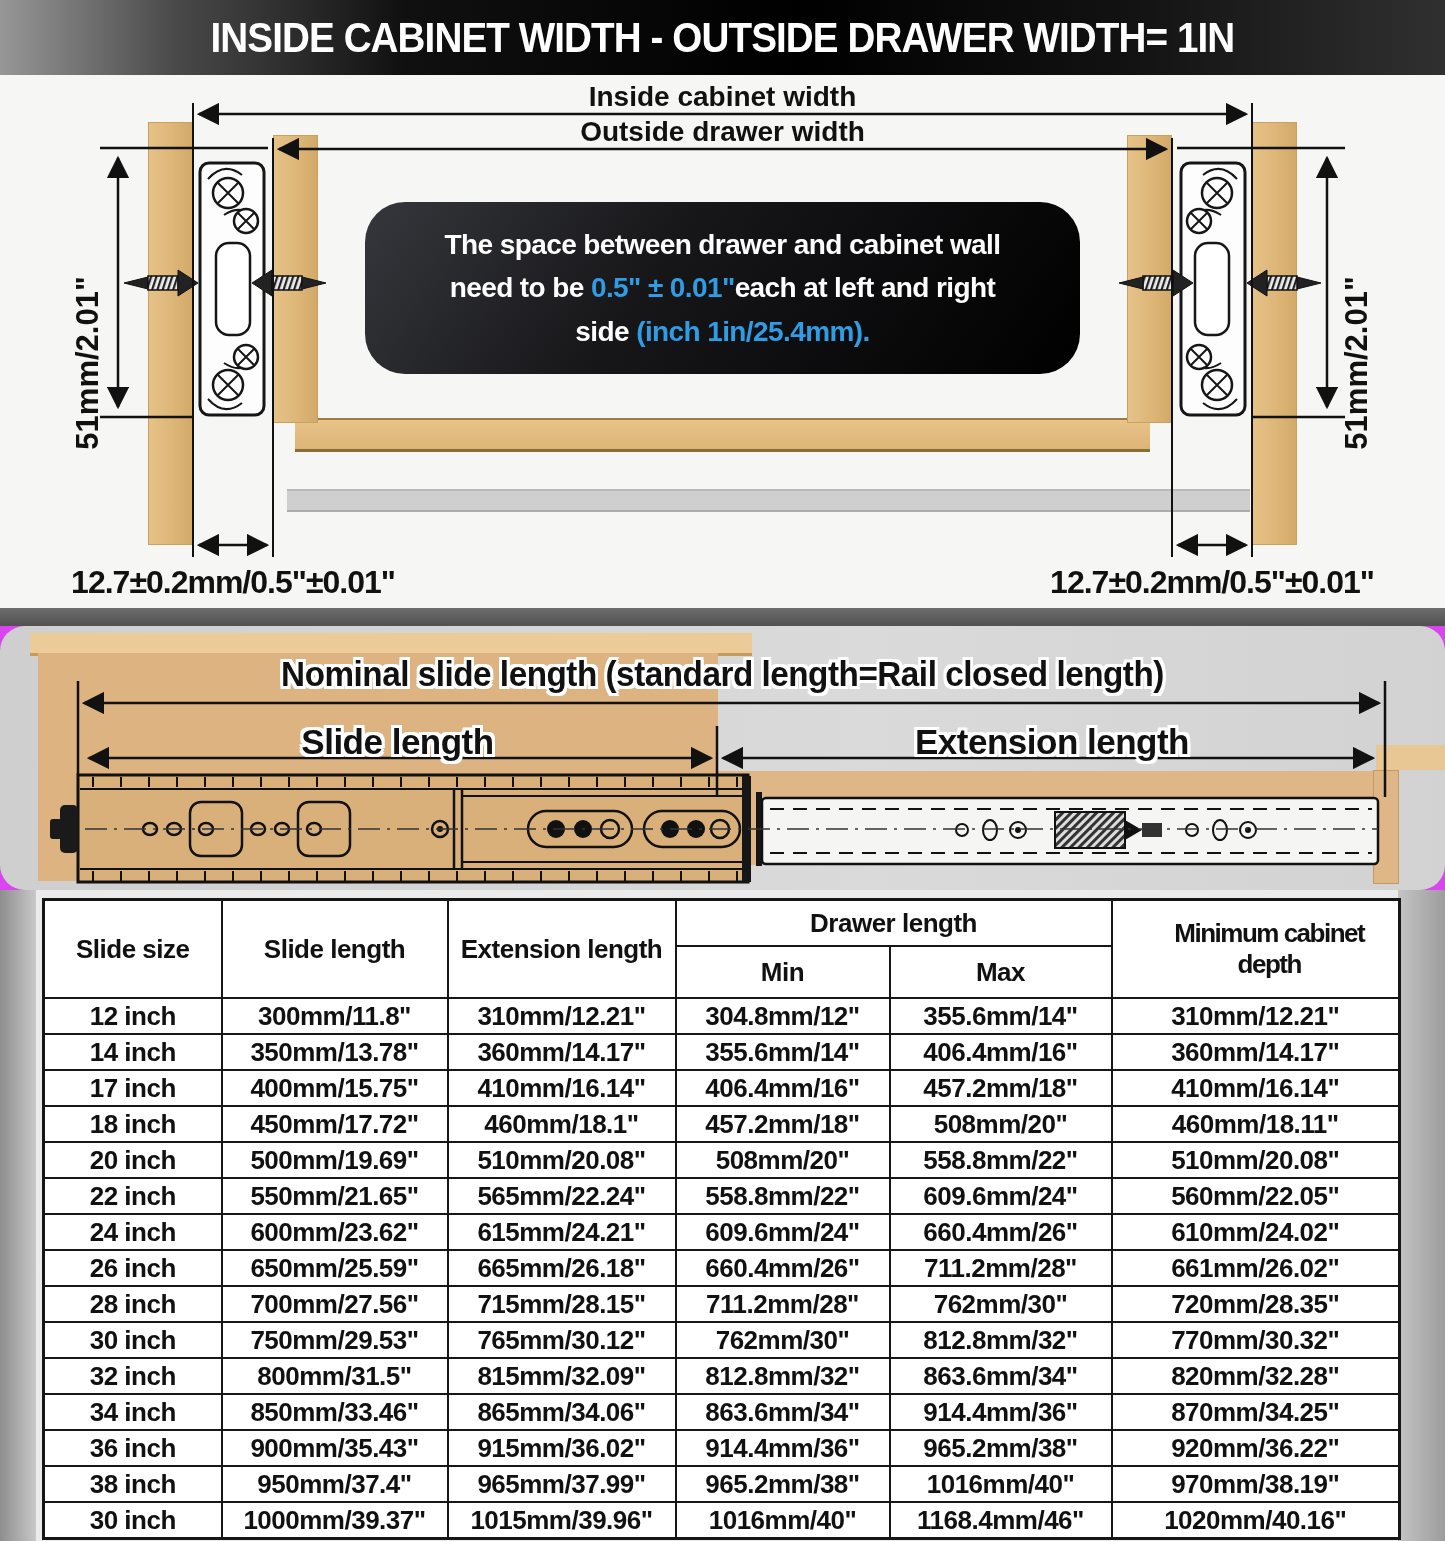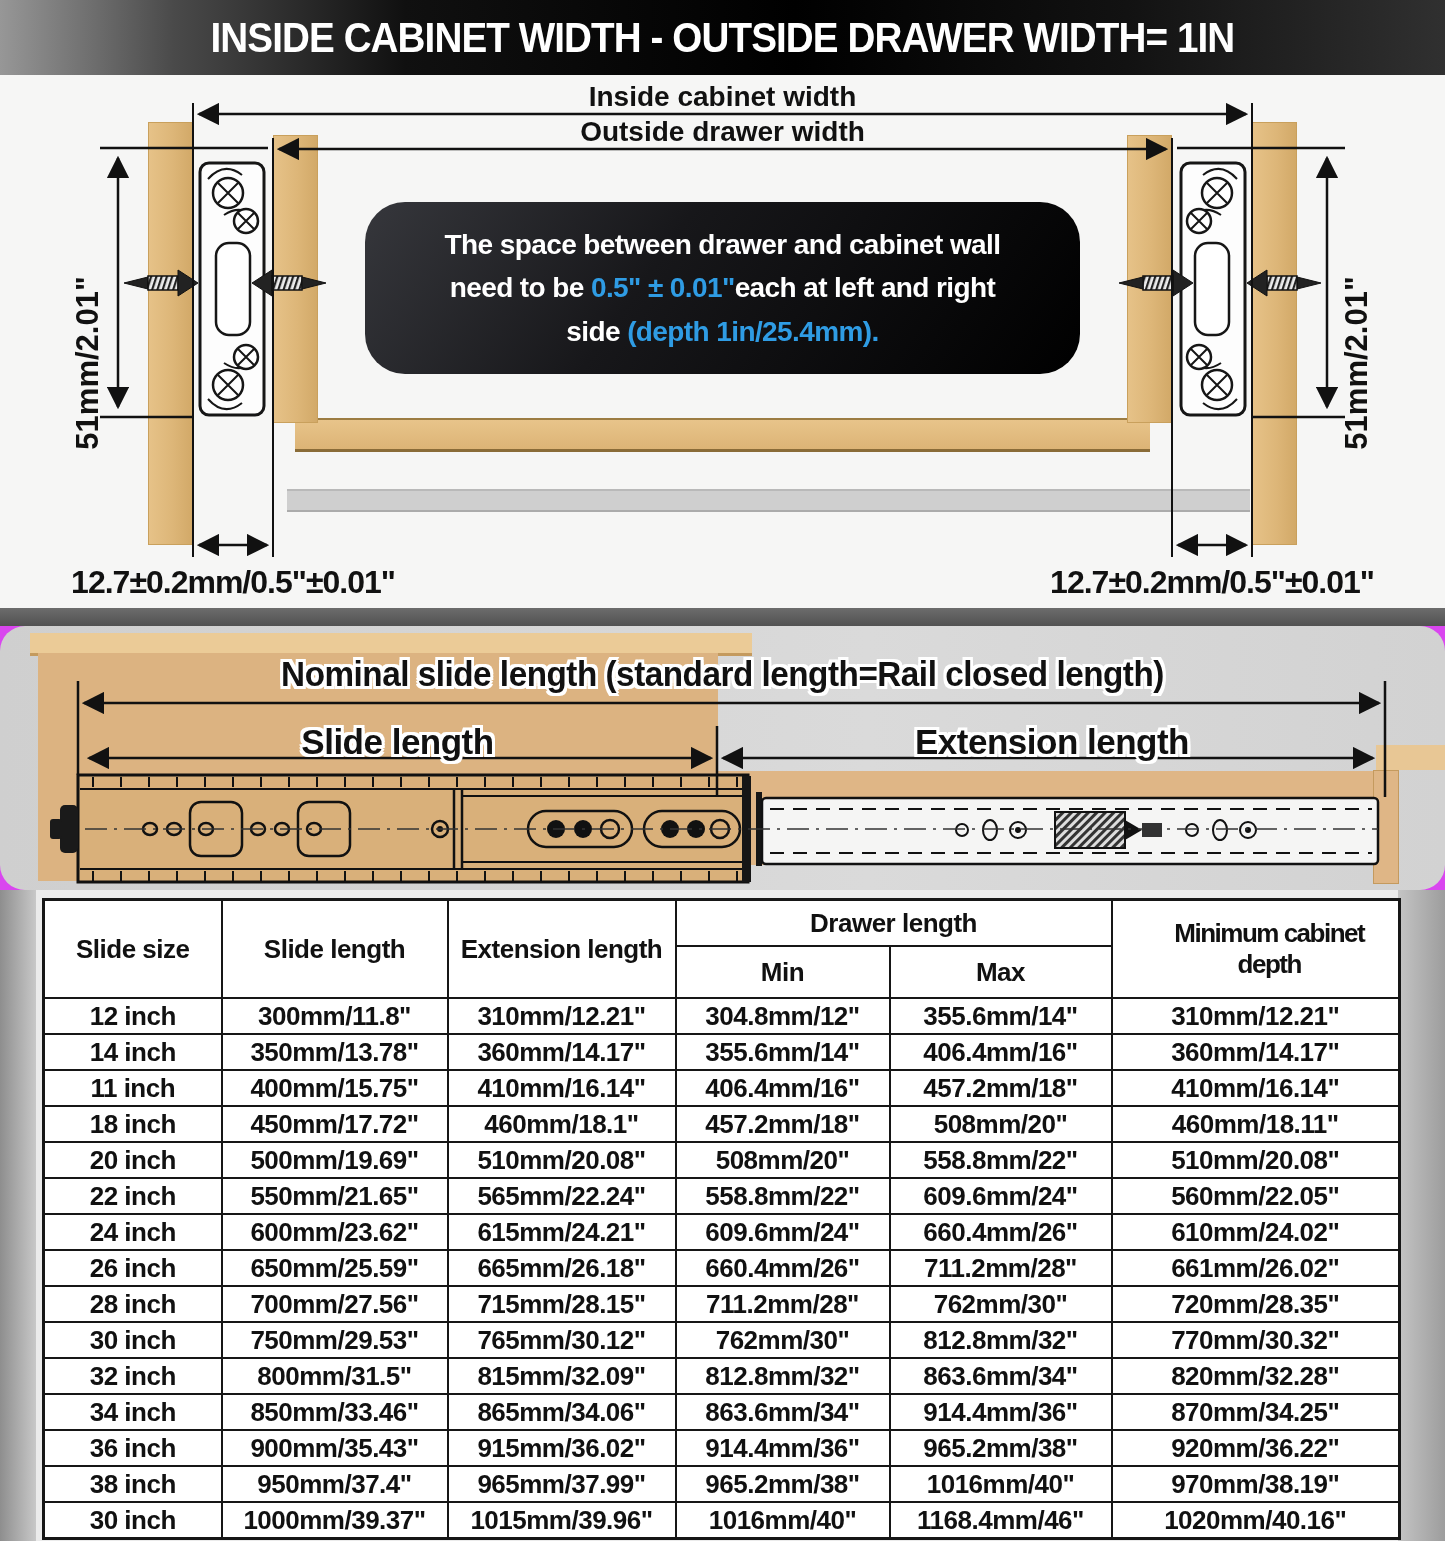--- a/index.html
+++ b/index.html
@@ -149,21 +149,21 @@
     <div class="abs v-label" style="left:88px;top:288px;">51mm/2.01"</div>
     <div class="abs v-label" style="left:1357px;top:288px;">51mm/2.01"</div>
 
     <div class="abs gap-label" style="left:233px;top:489px;">12.7±0.2mm/0.5"±0.01"</div>
     <div class="abs gap-label" style="left:1212px;top:489px;">12.7±0.2mm/0.5"±0.01"</div>
 
     <div class="abs note-box">
       <div>
         <span>The space between drawer and cabinet wall</span><br>
         <span>need to be </span><span class="note-blue">0.5" ± 0.01"</span><span>each at left and right</span><br>
-        <span>side </span><span class="note-blue">(depth 1in/25.4mm).</span>
+        <span>side </span><span class="note-blue">(inch 1in/25.4mm).</span>
       </div>
     </div>
   </section>
 
   <div class="abs divider"></div>
 
   <section class="abs slide-sec">
 
     <div class="abs" style="left:30px;top:7px;width:722px;height:20px;background:#ebcb97;border-bottom:3px solid #c49a5e;"></div>
     <div class="abs tan" style="left:38px;top:27px;width:680px;height:228px;"></div>
@@ -283,21 +283,21 @@
           </tr>
           <tr>
             <td>14 inch</td>
             <td>350mm/13.78"</td>
             <td>360mm/14.17"</td>
             <td>355.6mm/14"</td>
             <td>406.4mm/16"</td>
             <td>360mm/14.17"</td>
           </tr>
           <tr>
-            <td>11 inch</td>
+            <td>17 inch</td>
             <td>400mm/15.75"</td>
             <td>410mm/16.14"</td>
             <td>406.4mm/16"</td>
             <td>457.2mm/18"</td>
             <td>410mm/16.14"</td>
           </tr>
           <tr>
             <td>18 inch</td>
             <td>450mm/17.72"</td>
             <td>460mm/18.1"</td>

